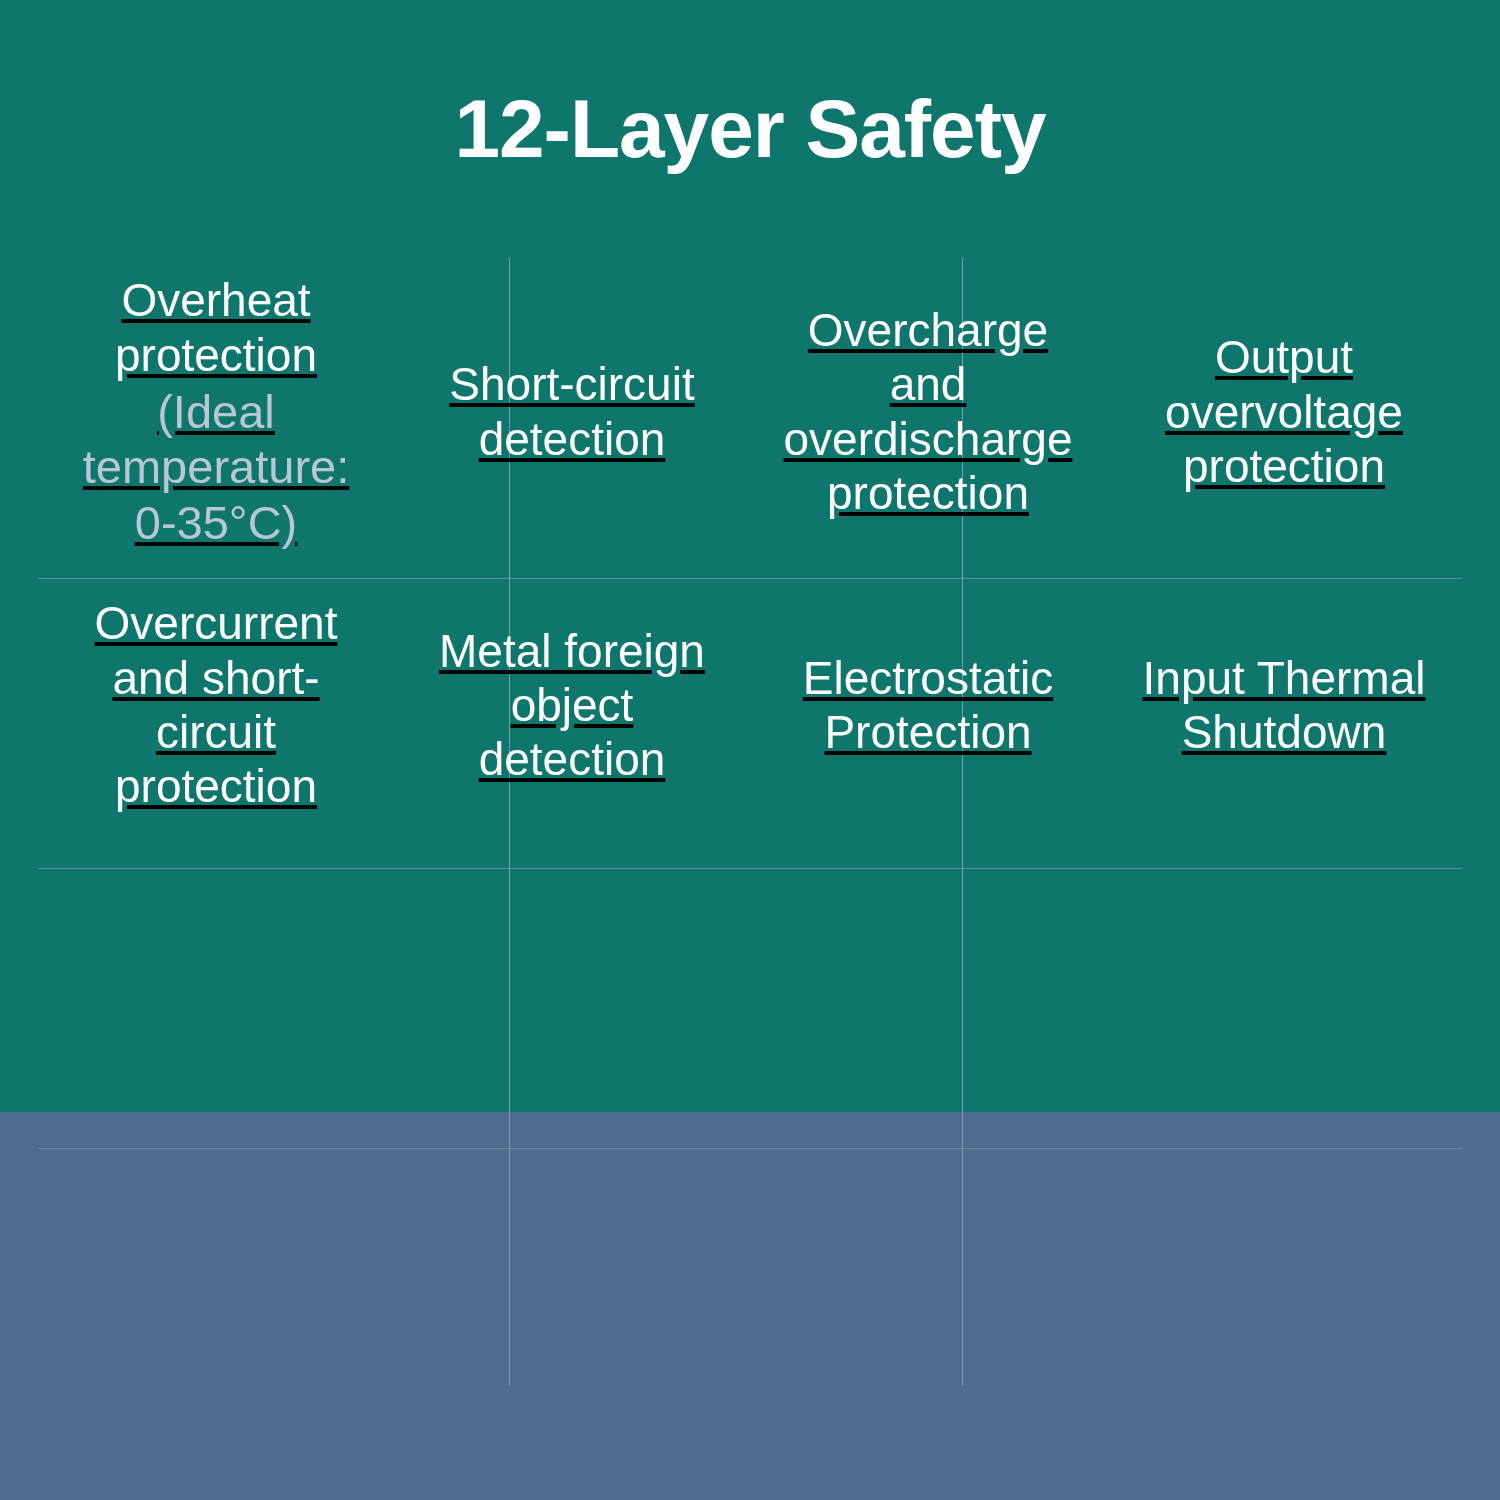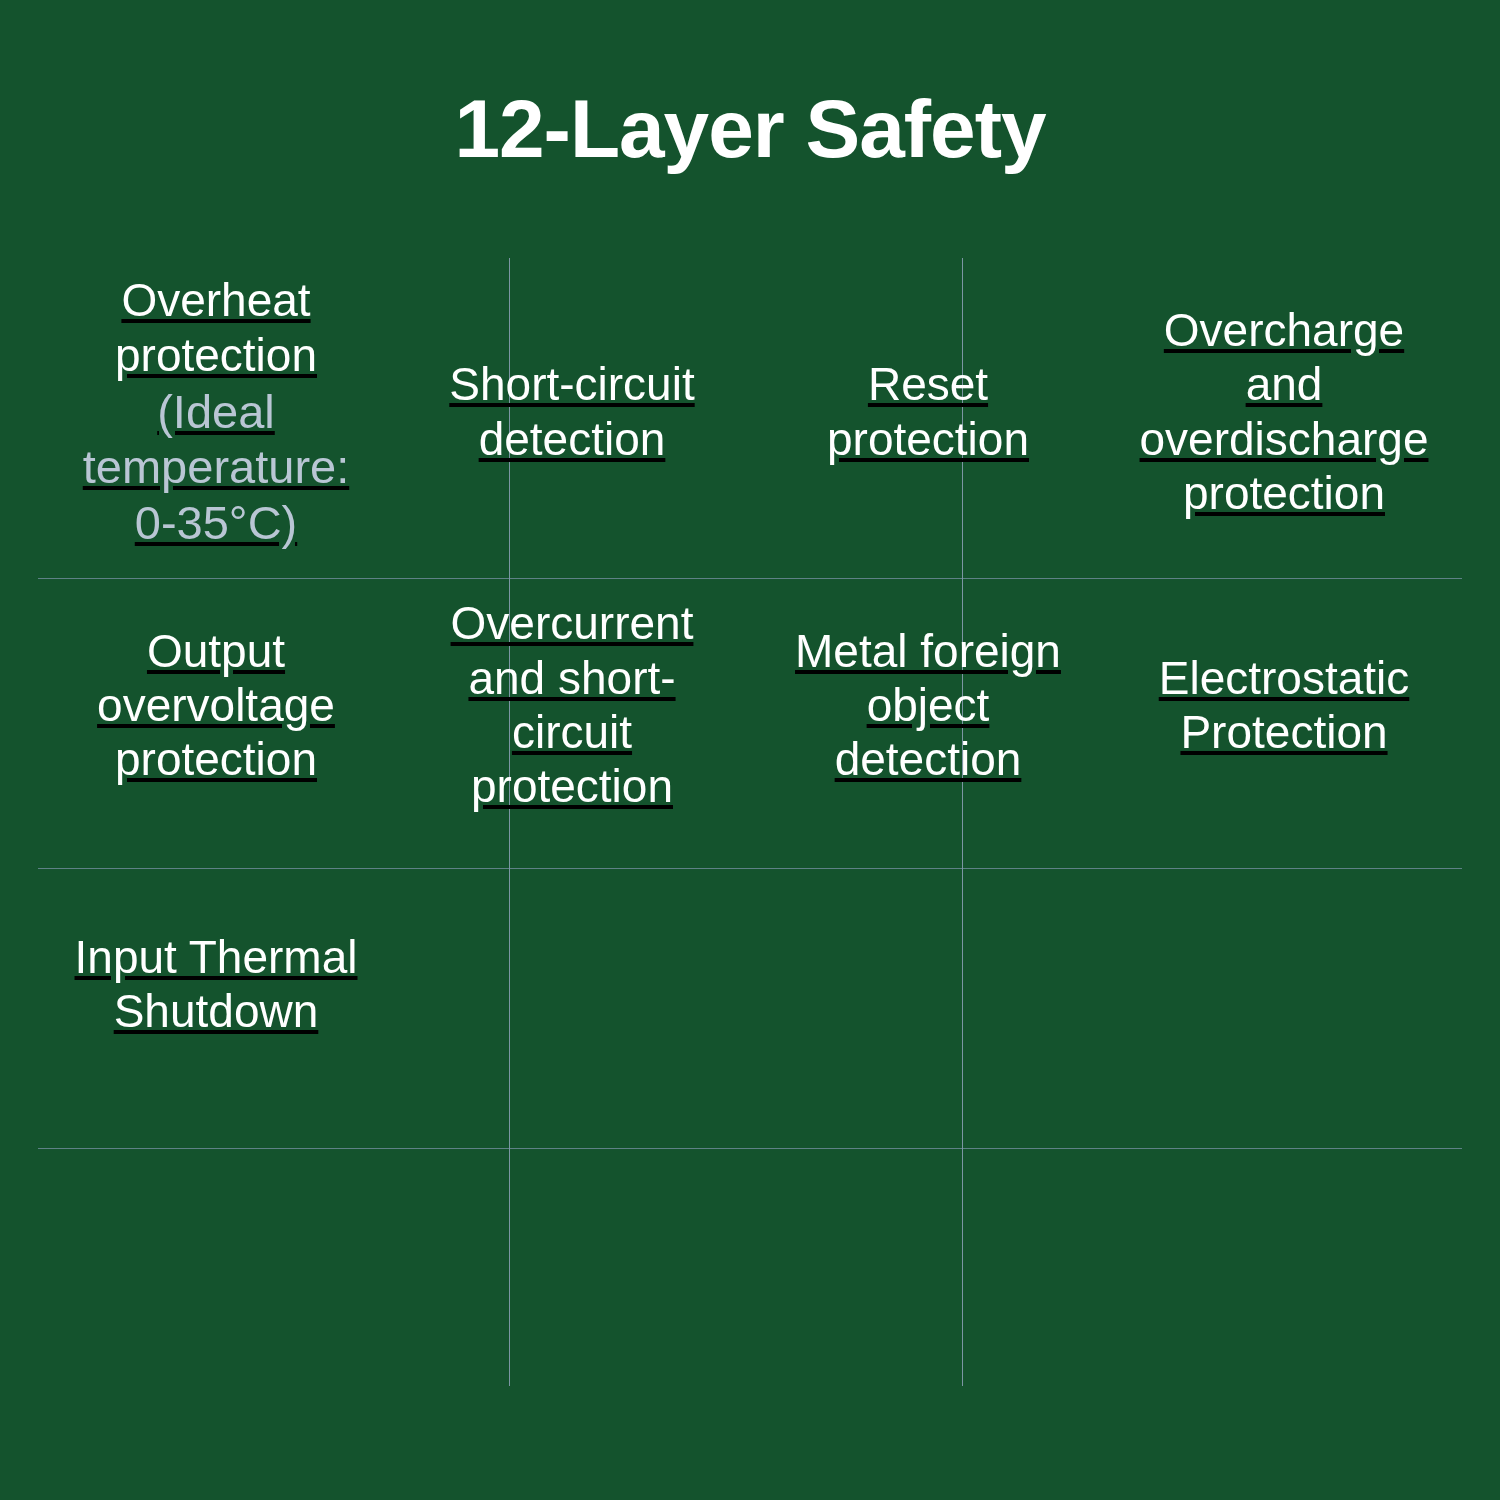--- a/index.html
+++ b/index.html
@@ -9,22 +9,22 @@
   body {
     width: 1500px;
     height: 1500px;
     background: #4e6c8d;
     font-family: "Liberation Sans", sans-serif;
     overflow: hidden;
   }
   .poster {
     position: relative;
     width: 1500px;
-    height: 1500px;
-    background: #14532d;
+    height: 1112px;
+    background: #0f766e;
     box-sizing: border-box;
   }
   .title {
     text-align: center;
     color: #ffffff;
     font-size: 82px;
     font-weight: bold;
     letter-spacing: -1px;
     padding-top: 88px;
     line-height: 1.0;
@@ -107,23 +107,20 @@
 
     <div class="cell">
       <div class="cell-label">Overheat protection</div>
       <div class="cell-sub">(Ideal temperature: 0-35°C)</div>
     </div>
 
     <div class="cell">
       <div class="cell-label">Short-circuit detection</div>
     </div>
 
-    <div class="cell">
-      <div class="cell-label">Reset protection</div>
-    </div>
 
 
 
     <div class="cell">
       <div class="cell-label">Overcharge and overdischarge protection</div>
     </div>
 
     <div class="cell">
       <div class="cell-label">Output overvoltage protection</div>
     </div>

